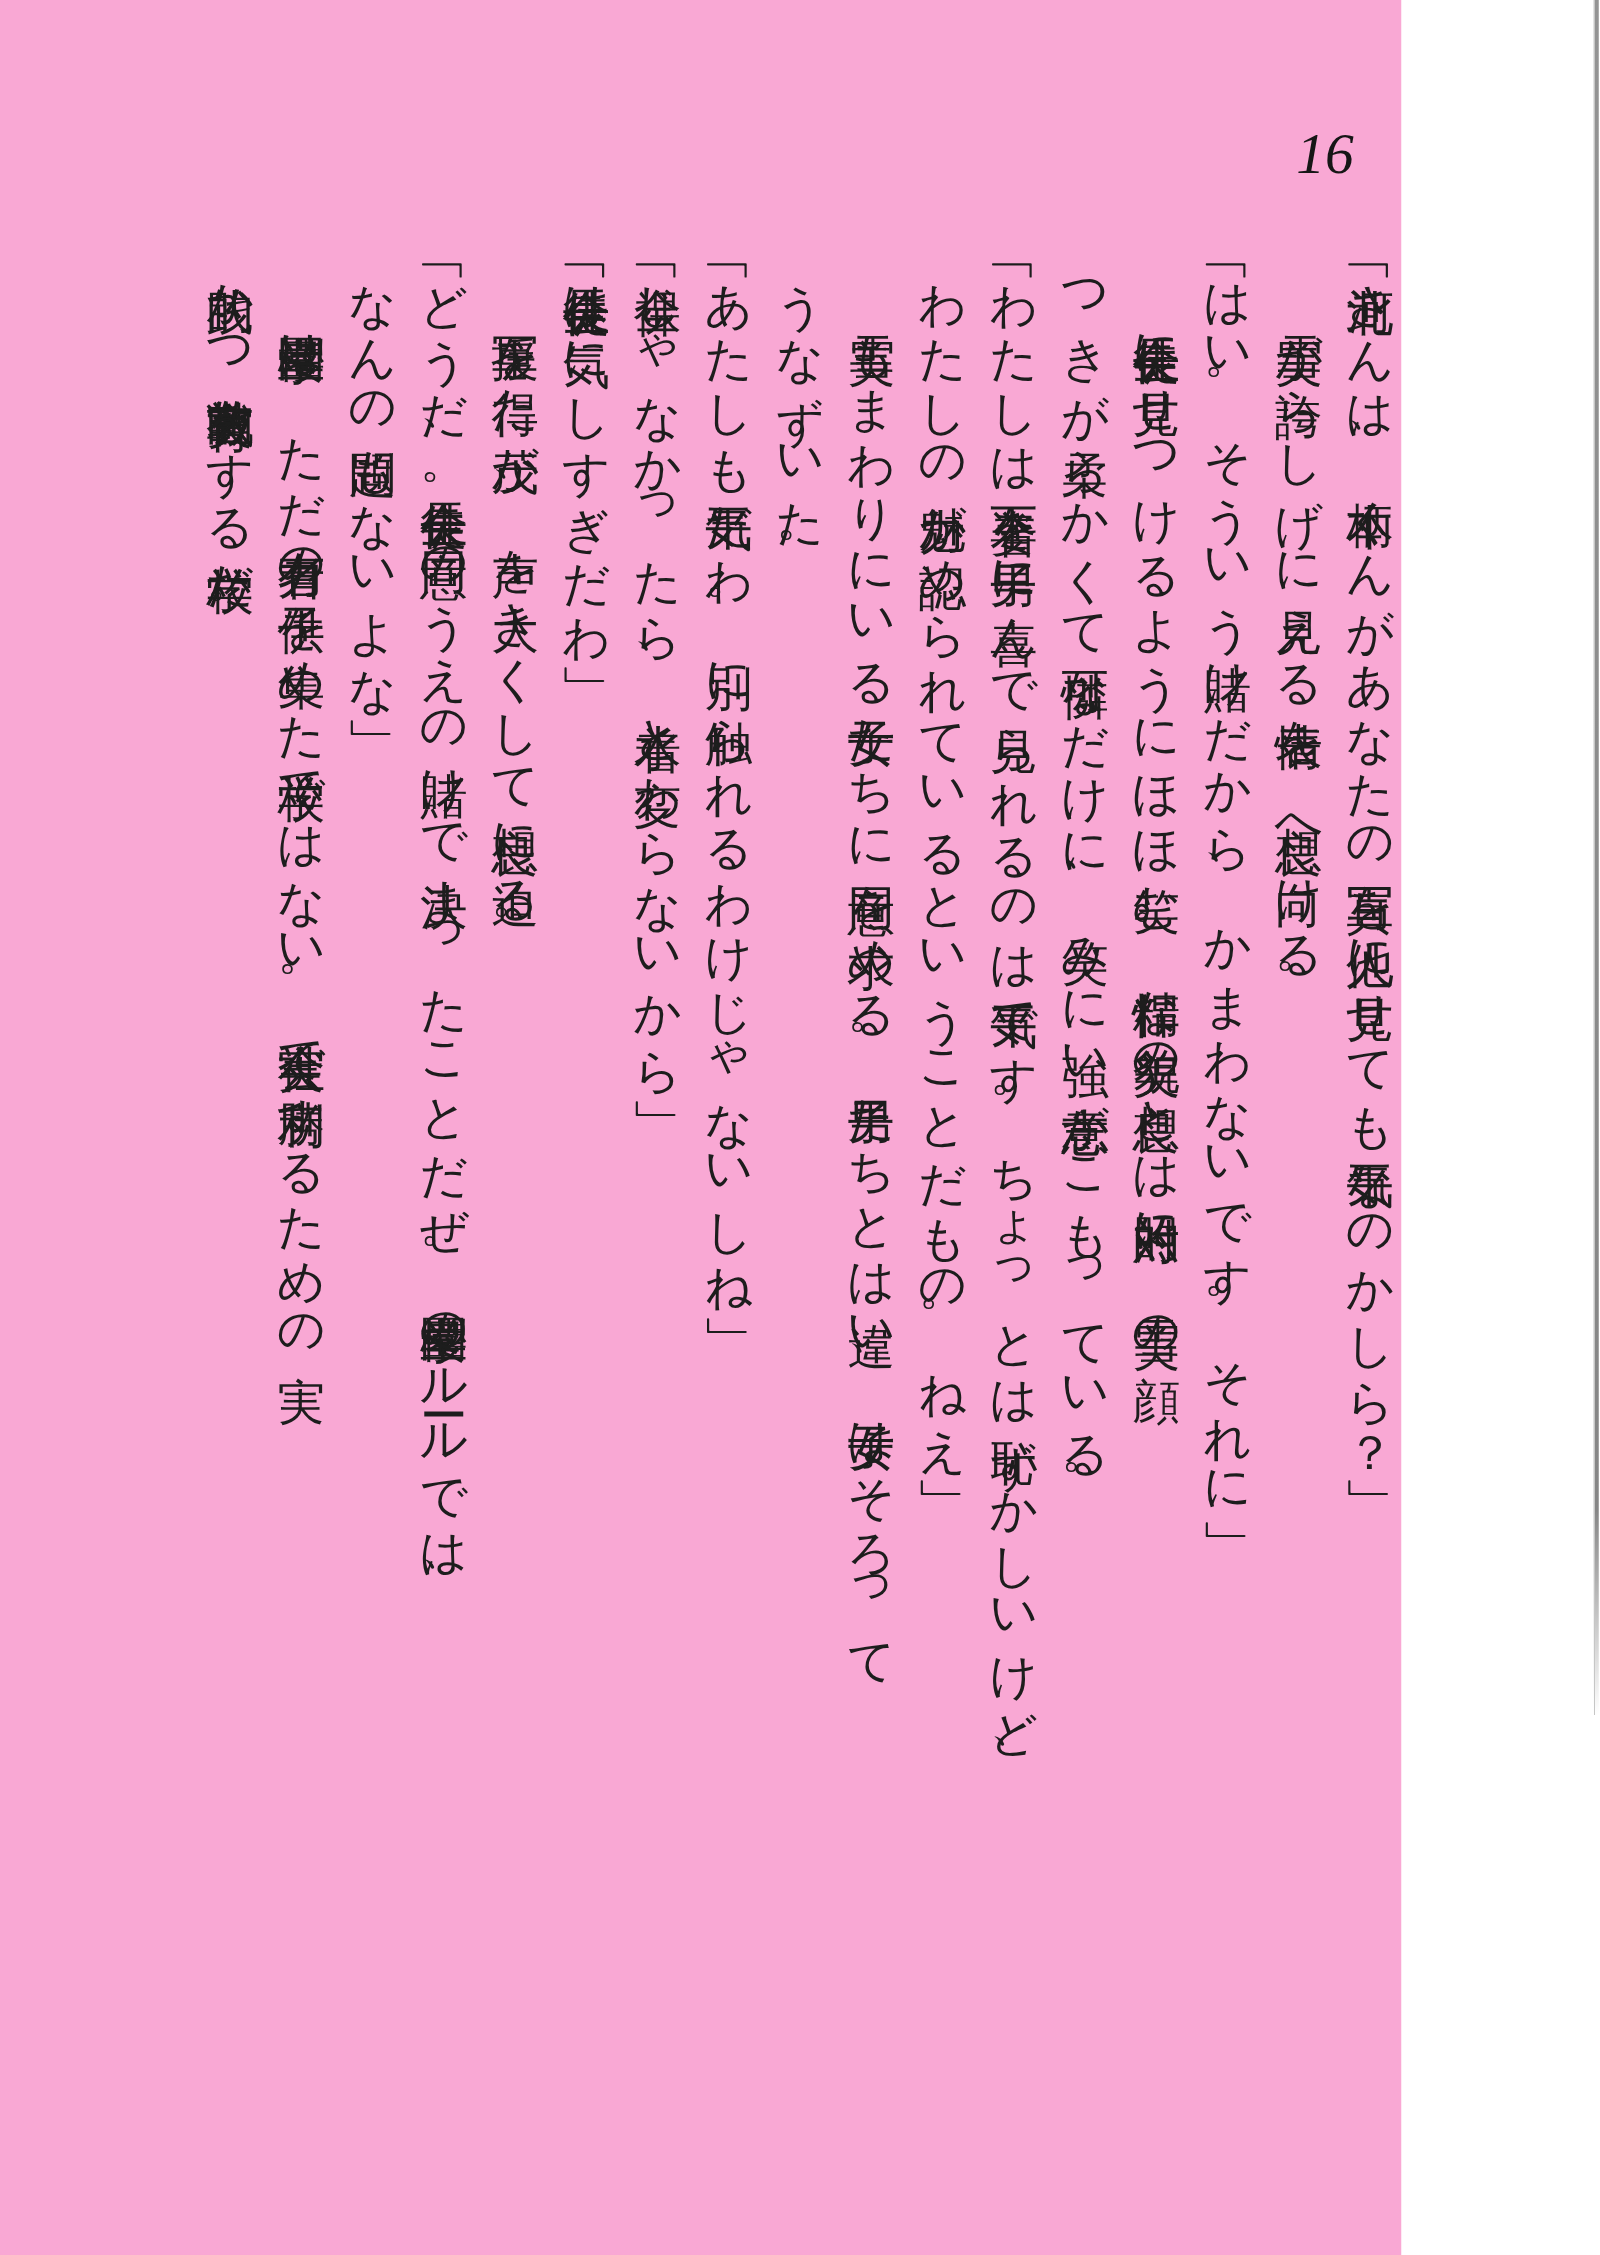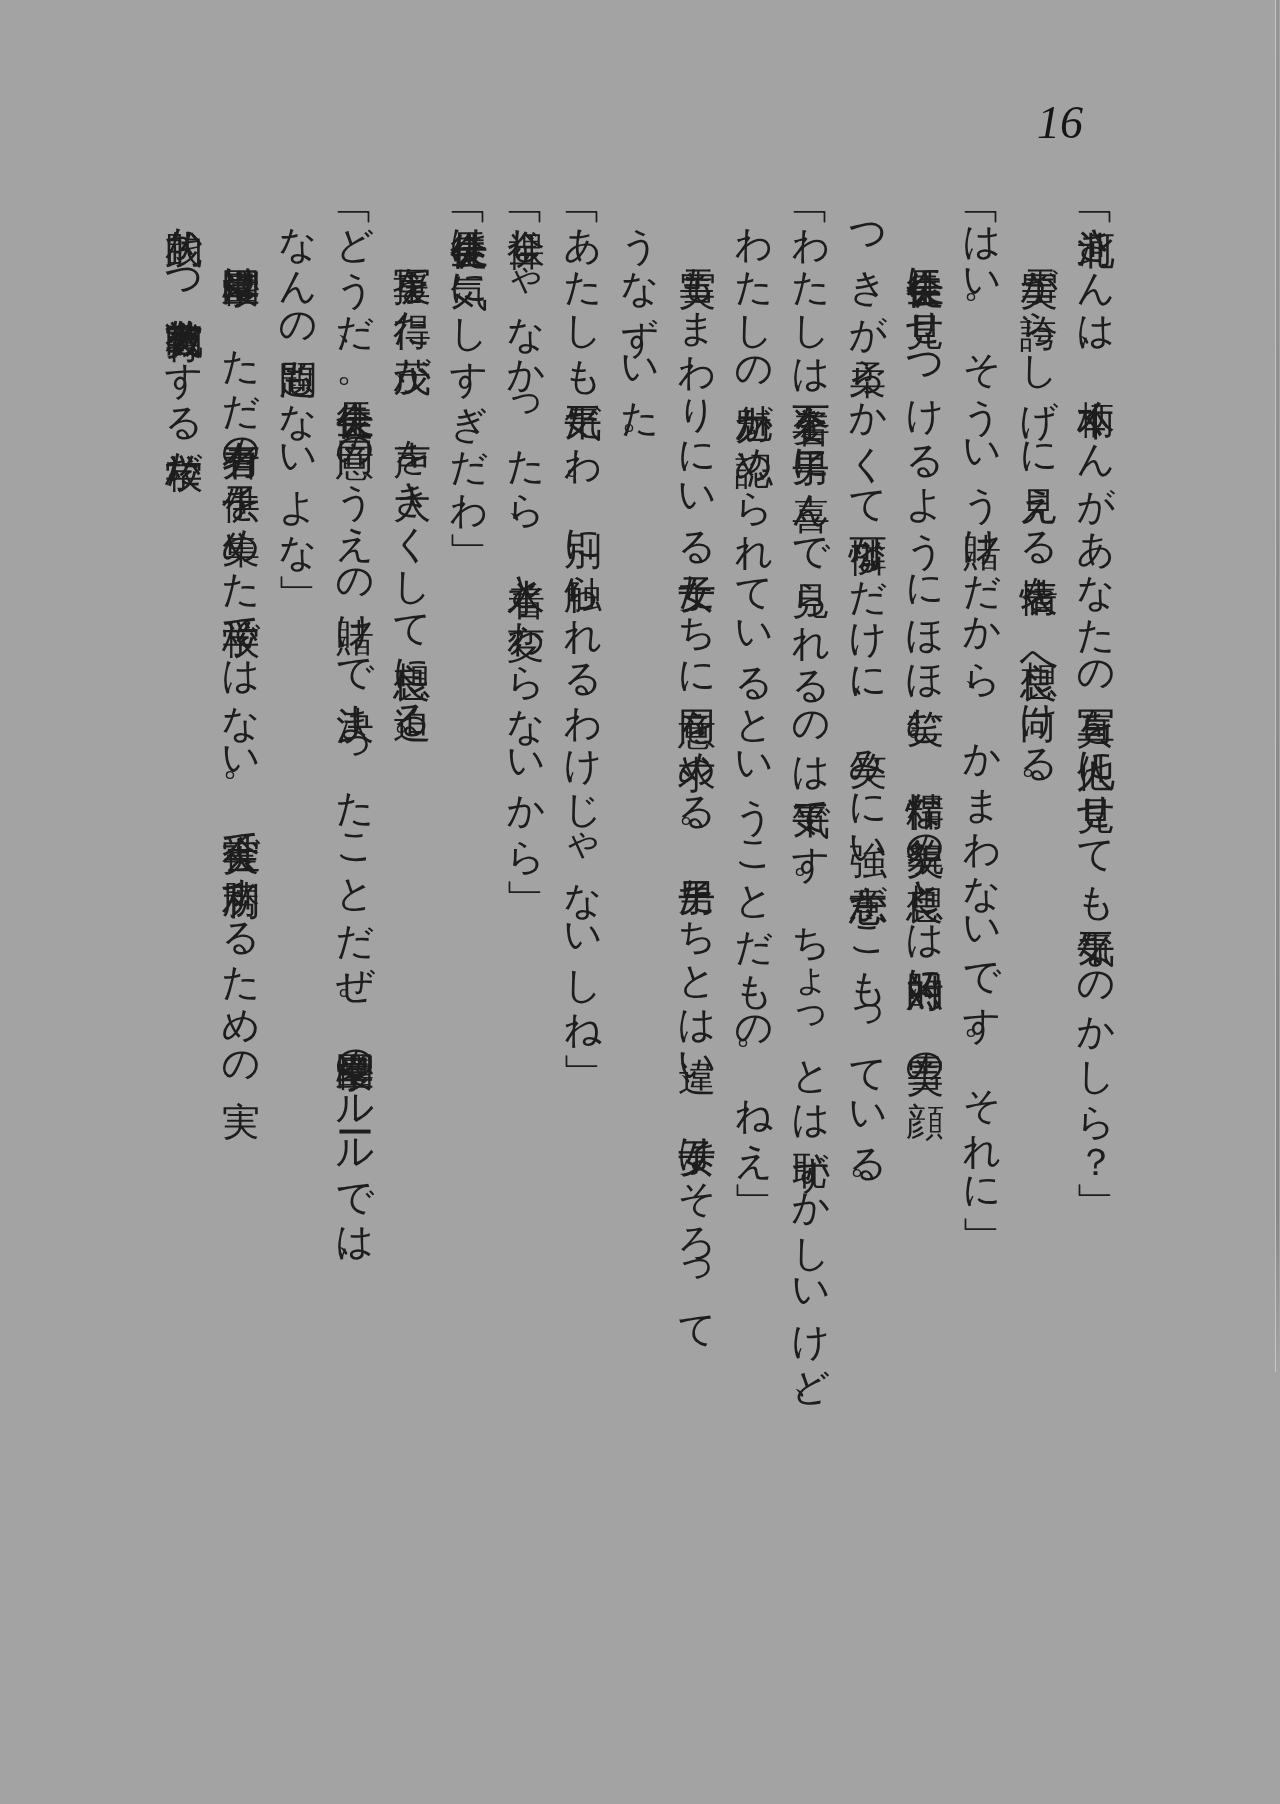--- a/index.html
+++ b/index.html
@@ -7,23 +7,23 @@
     padding: 0;
   }
   body {
     width: 1280px;
     height: 1804px;
     background: #ffffff;
     overflow: hidden;
   }
   .page {
     position: relative;
-    width: 1280px;
+    width: 1121px;
     height: 1804px;
-    background: #a3a3a3;
+    background: #f9a8d4;
   }
   
   .edge-line {
     position: absolute;
     top: 0;
     left: 1275px;
     width: 4px;
     height: 1372px;
     background: linear-gradient(to bottom, #949494 0%, #868686 88%, rgba(134,134,134,0) 100%);
     box-shadow: inset 1px 0 0 #c6c6c6;

